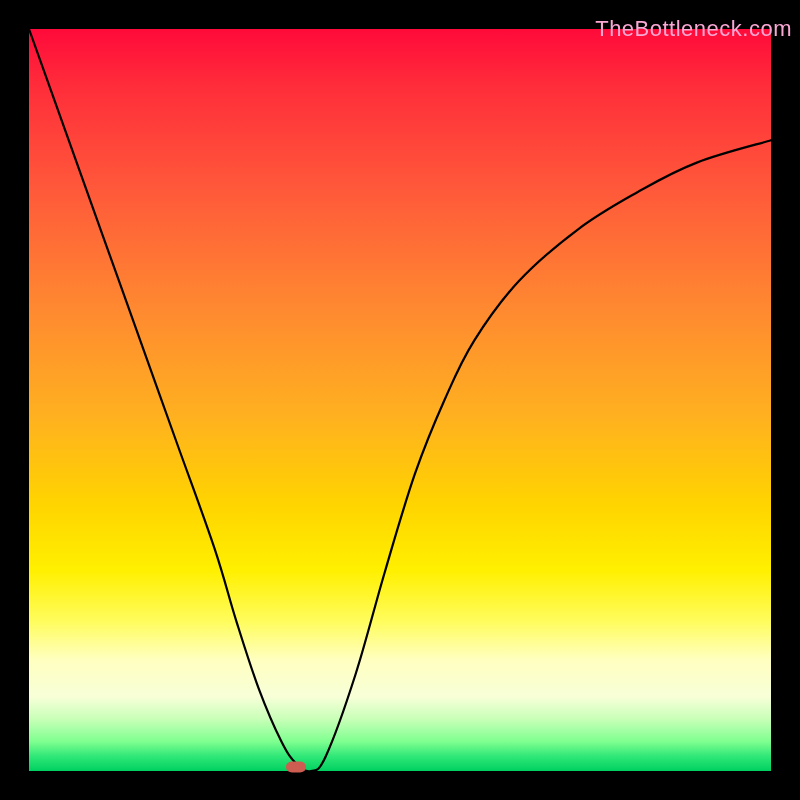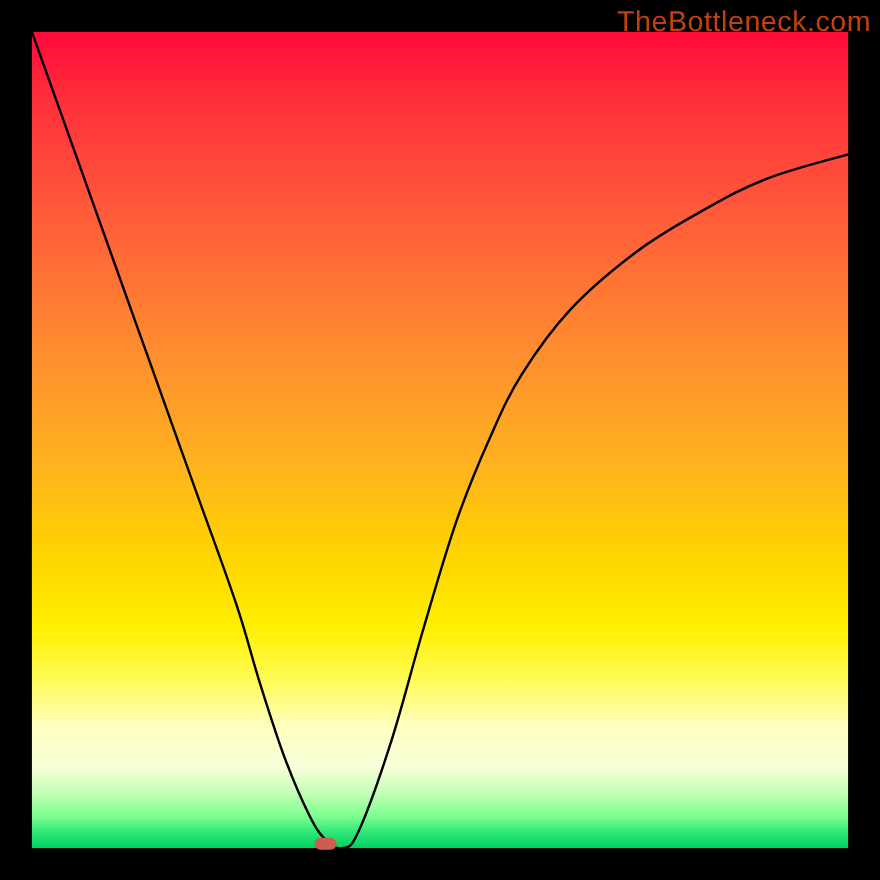--- a/index.html
+++ b/index.html
@@ -37,23 +37,23 @@
       #f8ffd8 90%,
       #c8ffb8 93%,
       #80ff90 96%,
       #30e878 98%,
       #00d060 100%
     );
   }
   .watermark {
     position: absolute;
     right: 8px;
-    top: 4px;
-    color: #c2410c;
-    font-size: 26px;
+    top: 16px;
+    color: #f9a8d4;
+    font-size: 22px;
     letter-spacing: 0.5px;
     user-select: none;
   }
   .marker {
     position: absolute;
     width: 20px;
     height: 11px;
     border-radius: 6px / 5px;
     background: #cc5d50;
     transform: translate(-50%, -50%);

